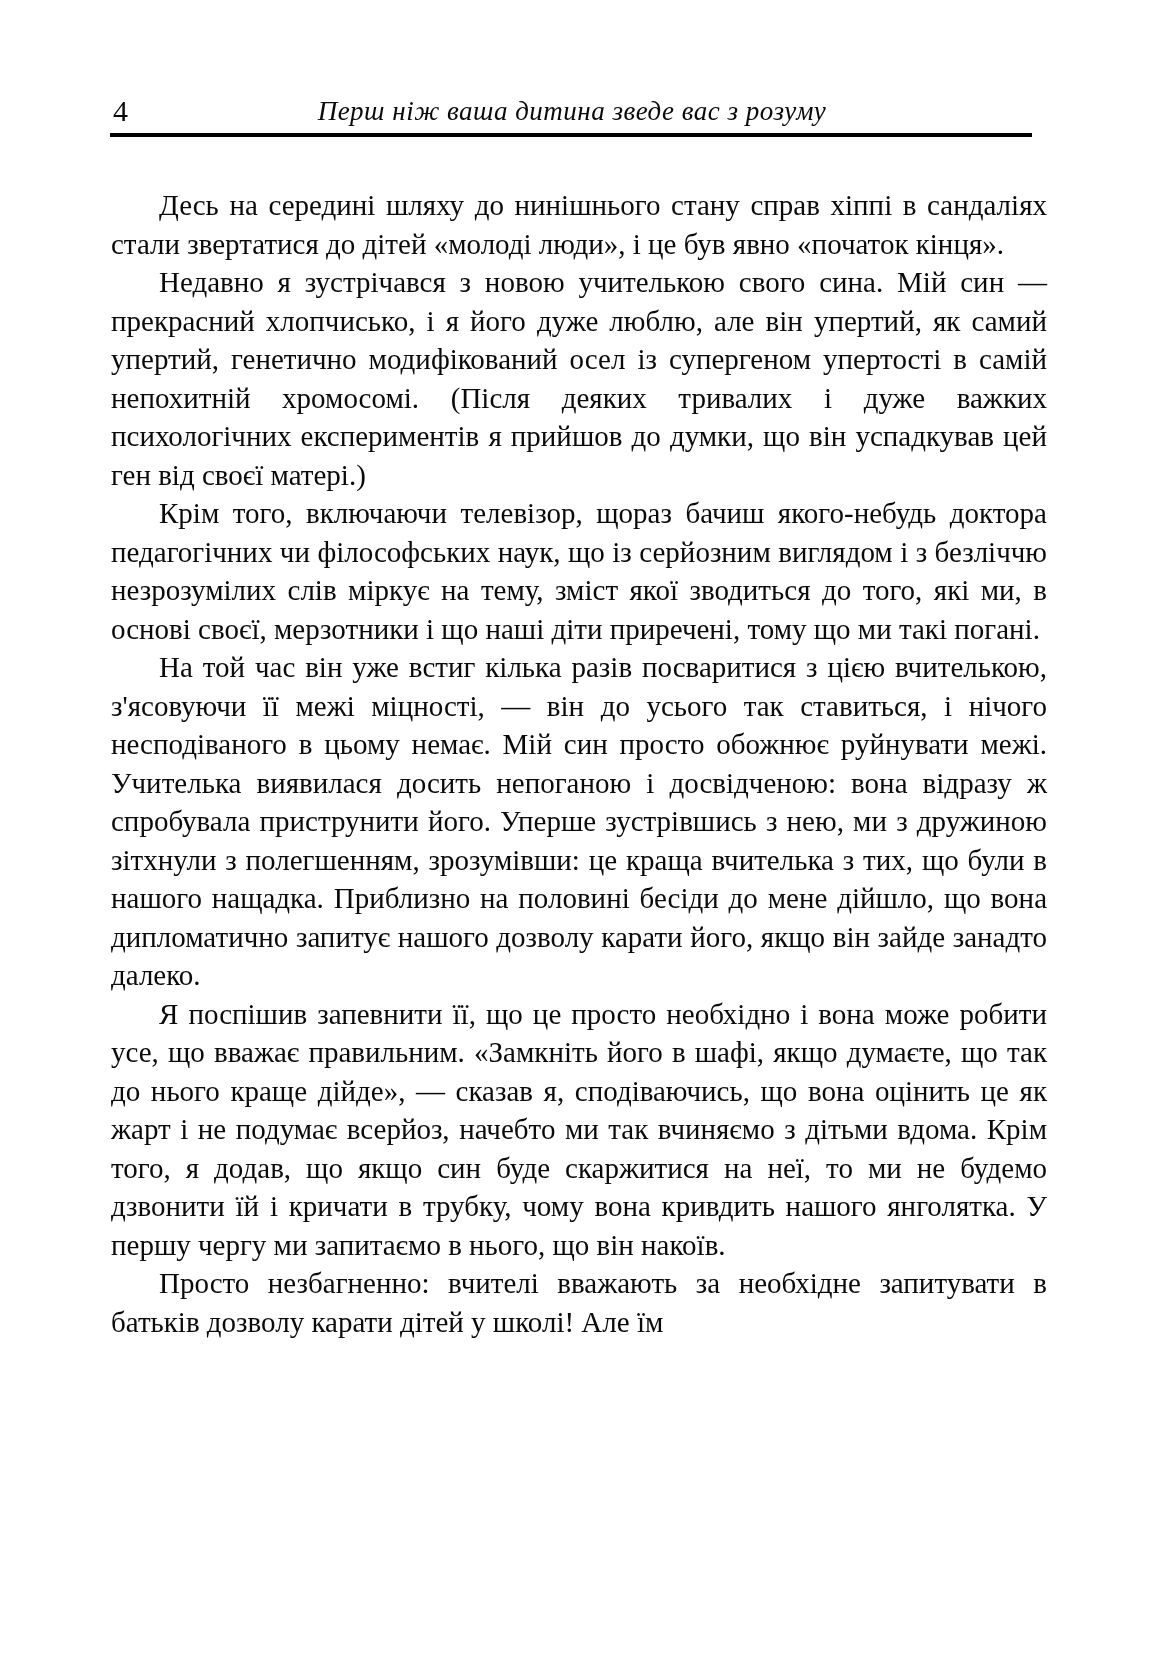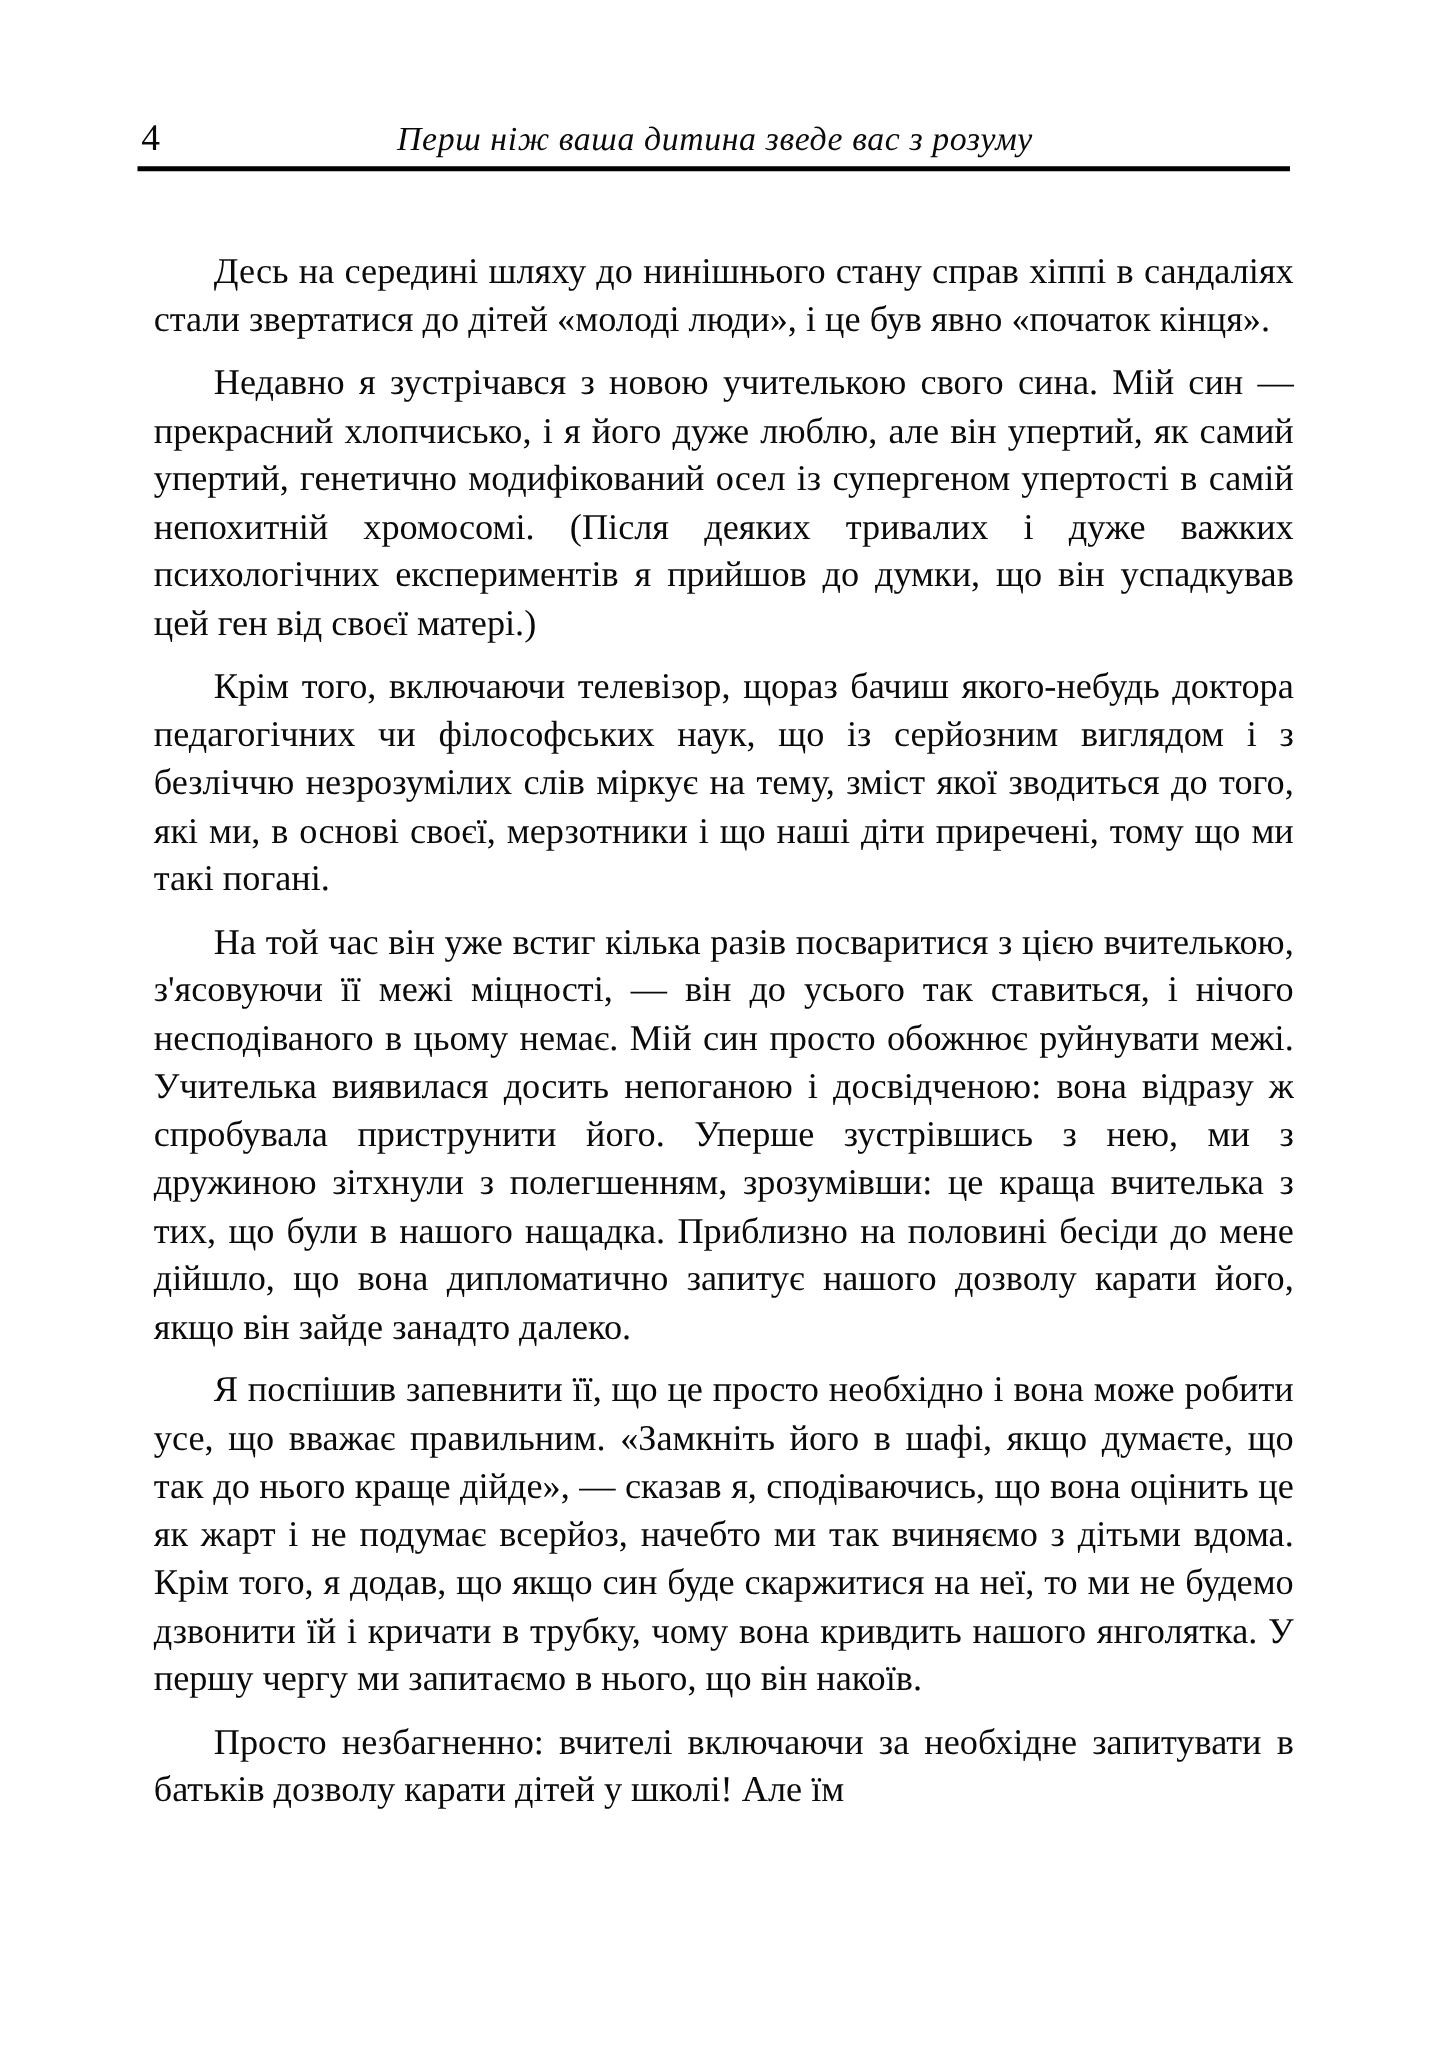--- a/index.html
+++ b/index.html
@@ -50,21 +50,21 @@
     position: absolute;
     left: 111px;
     top: 186px;
     width: 936px;
     font-size: 29px;
     line-height: 38.5px;
     text-align: justify;
     text-justify: inter-word;
   }
   .body-text p {
-    margin: 12px;
+    margin: 0;
     padding: 0;
     text-indent: 48px;
   }
 </style>
 </head>
 <body>
 
 <div class="page">
 
   <header class="running-head">
@@ -73,16 +73,16 @@
   </header>
 
   <div class="head-rule"></div>
 
   <main class="body-text">
     <p>Десь на середині шляху до нинішнього стану справ хіппі в сандаліях стали звертатися до дітей «молоді люди», і це був явно «початок кінця».</p>
     <p>Недавно я зустрічався з новою учителькою свого сина. Мій син — прекрасний хлопчисько, і я його дуже люблю, але він упертий, як самий упертий, генетично модифікований осел із супергеном упертості в самій непохитній хромосомі. (Після деяких тривалих і дуже важких психологічних експериментів я прийшов до думки, що він успадкував цей ген від своєї матері.)</p>
     <p>Крім того, включаючи телевізор, щораз бачиш якого-небудь доктора педагогічних чи філософських наук, що із серйозним виглядом і з безліччю незрозумілих слів міркує на тему, зміст якої зводиться до того, які ми, в основі своєї, мерзотники і що наші діти приречені, тому що ми такі погані.</p>
     <p>На той час він уже встиг кілька разів посваритися з цією вчителькою, з'ясовуючи її межі міцності, — він до усього так ставиться, і нічого несподіваного в цьому немає. Мій син просто обожнює руйнувати межі. Учителька виявилася досить непоганою і досвідченою: вона відразу ж спробувала приструнити його. Уперше зустрівшись з нею, ми з дружиною зітхнули з полегшенням, зрозумівши: це краща вчителька з тих, що були в нашого нащадка. Приблизно на половині бесіди до мене дійшло, що вона дипломатично запитує нашого дозволу карати його, якщо він зайде занадто далеко.</p>
     <p>Я поспішив запевнити її, що це просто необхідно і вона може робити усе, що вважає правильним. «Замкніть його в шафі, якщо думаєте, що так до нього краще дійде», — сказав я, сподіваючись, що вона оцінить це як жарт і не подумає всерйоз, начебто ми так вчиняємо з дітьми вдома. Крім того, я додав, що якщо син буде скаржитися на неї, то ми не будемо дзвонити їй і кричати в трубку, чому вона кривдить нашого янголятка. У першу чергу ми запитаємо в нього, що він накоїв.</p>
-    <p>Просто незбагненно: вчителі включаючи за необхідне запитувати в батьків дозволу карати дітей у школі! Але їм</p>
+    <p>Просто незбагненно: вчителі вважають за необхідне запитувати в батьків дозволу карати дітей у школі! Але їм</p>
   </main>
 
 </div>
 
 </body></html>

